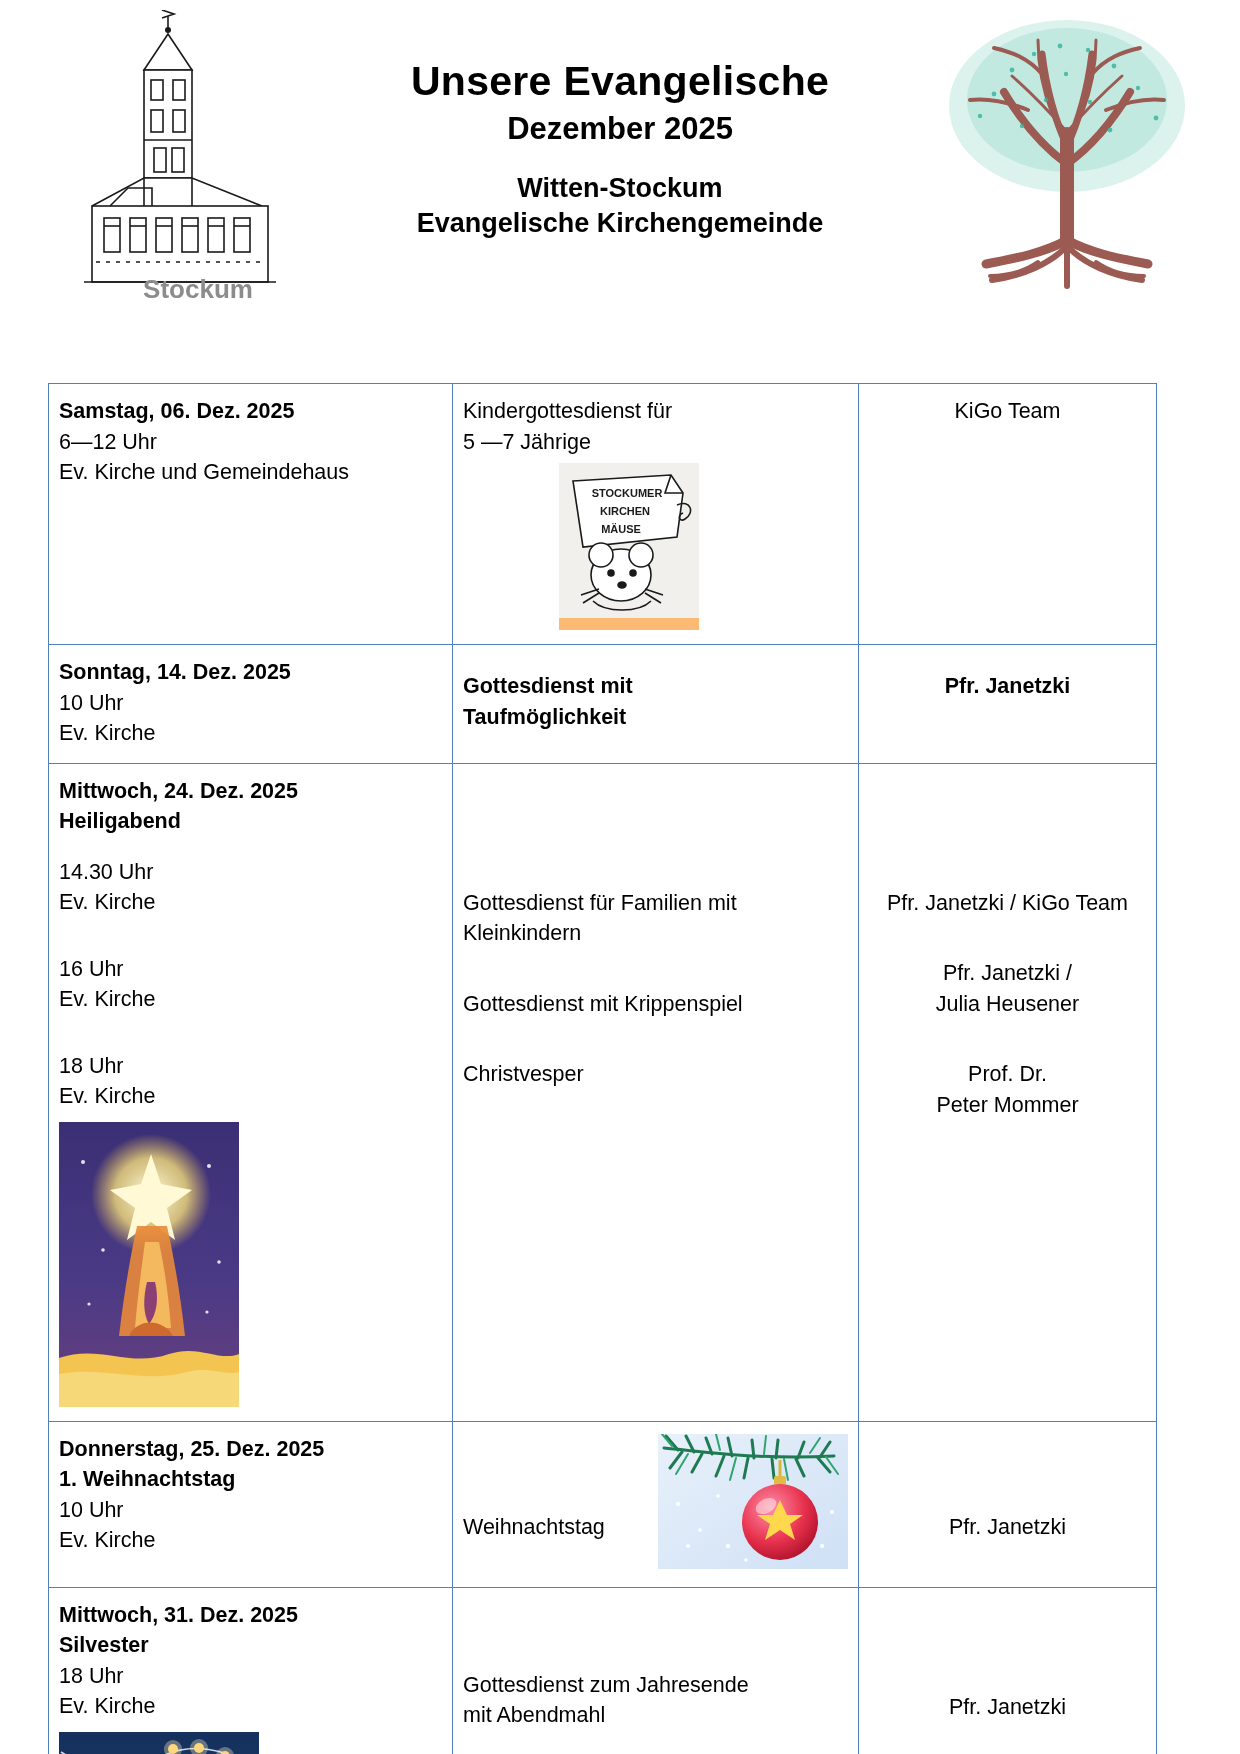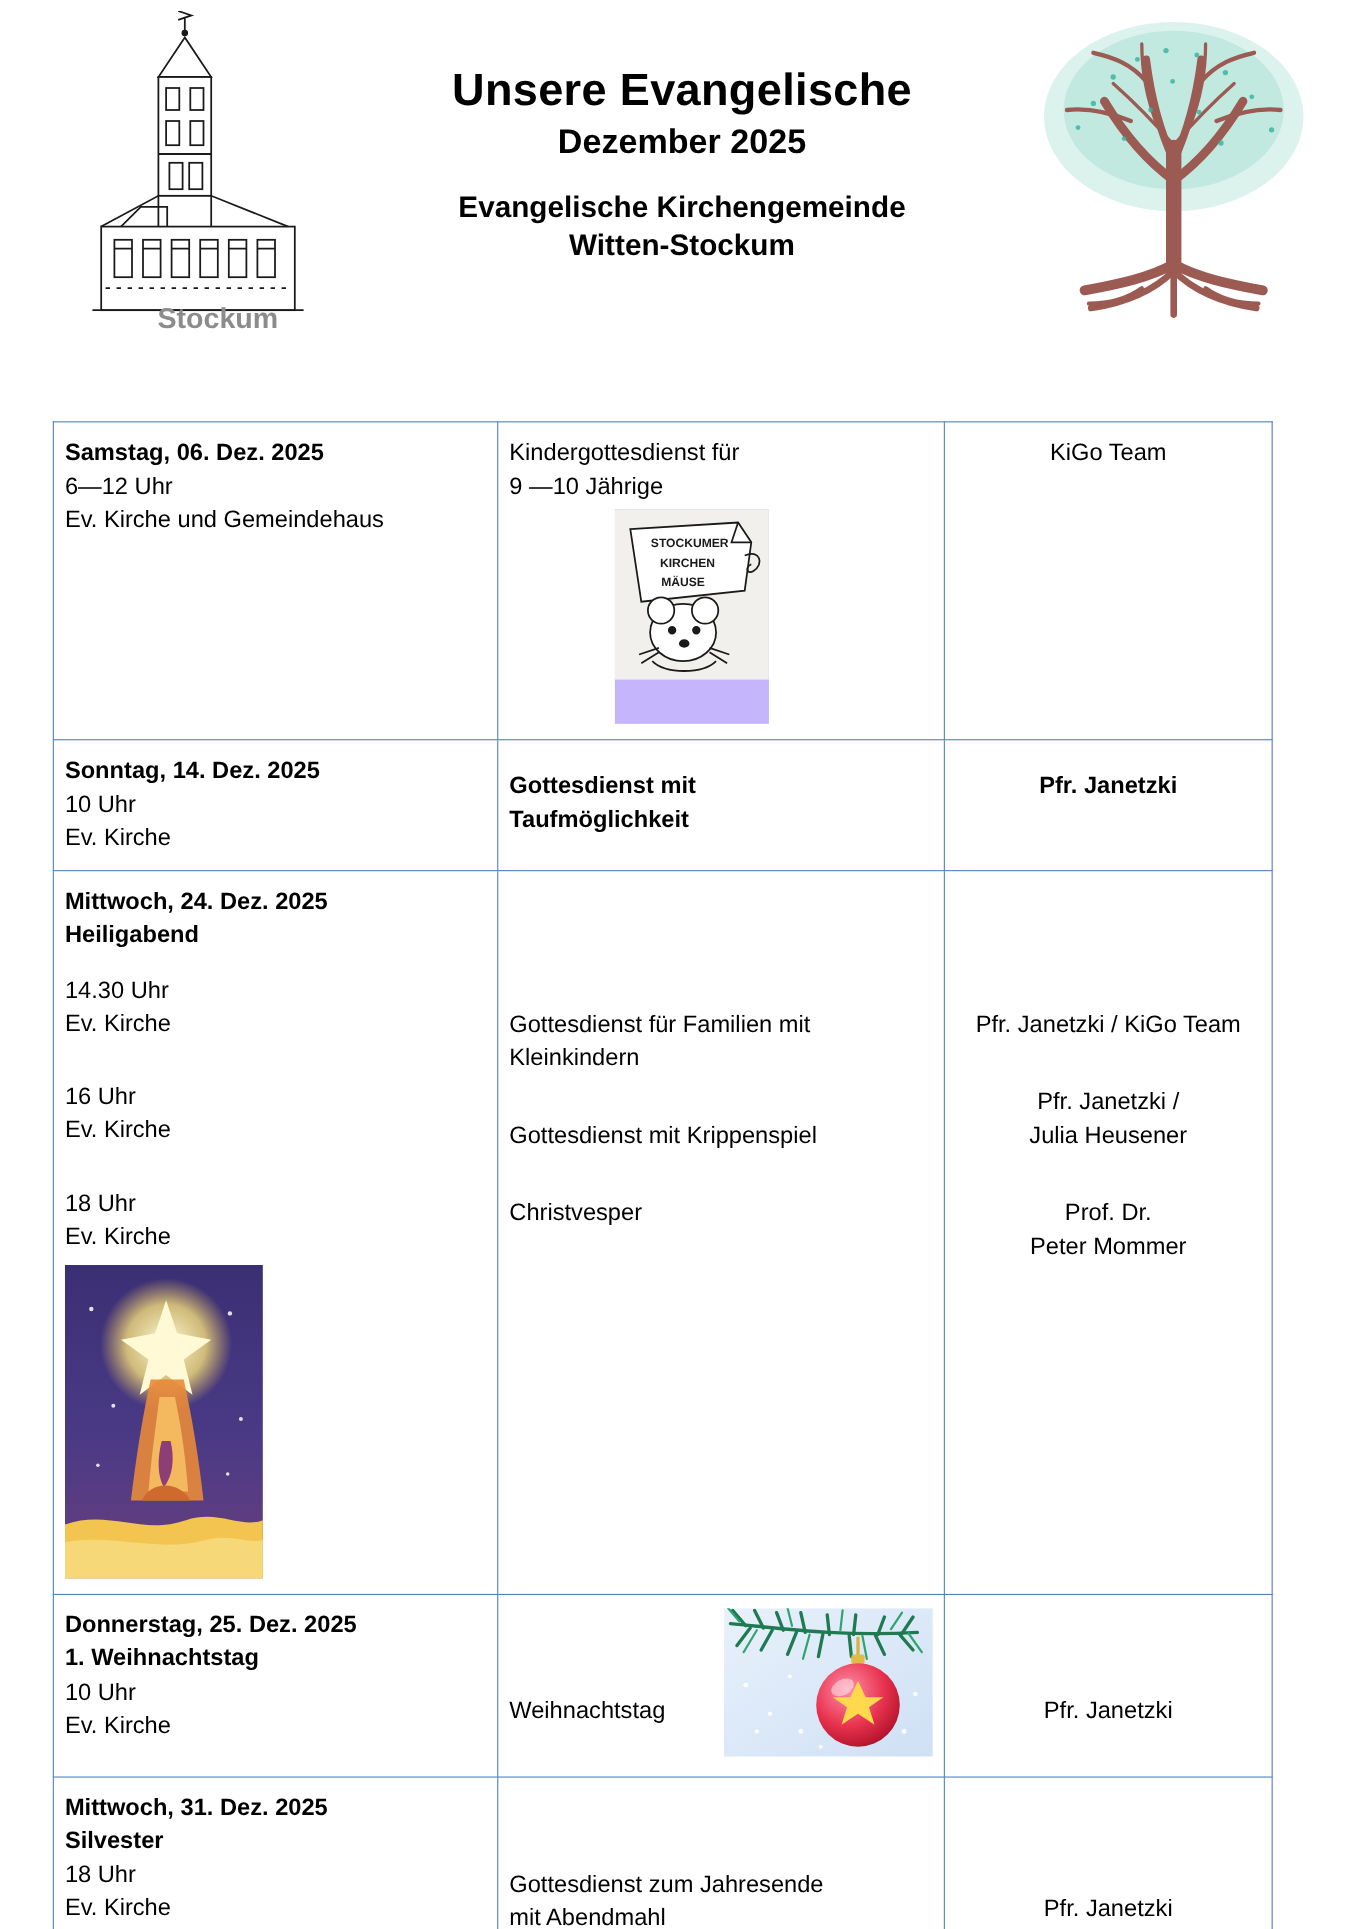--- a/index.html
+++ b/index.html
@@ -102,24 +102,24 @@
   .stack-item { margin-bottom: 40px; }
   .stack-item:last-child { margin-bottom: 0; }
 
   .heiligabend-when .slots { margin-top: 20px; }
   .heiligabend-when .slot { margin-bottom: 36px; }
   .heiligabend-when .slot:last-child { margin-bottom: 0; }
 
   
   .img-mice {
     width: 140px;
-    height: 195px;
+    height: 167px;
     margin: 6px 0 0 96px;
     border: 0;
-    background: #c4b5fd;
+    background: #fdba74;
     display: block;
   }
   .img-star {
     width: 180px;
     height: 285px;
     display: block;
   }
   .img-bauble {
     width: 190px;
     height: 135px;
@@ -196,22 +196,22 @@
         <path d="M48 252 L216 252" stroke-dasharray="4 6"></path>
       </g>
       <text x="150" y="288" font-family="Liberation Sans, sans-serif" font-size="26" font-weight="bold" fill="#8c8c8c" text-anchor="middle">Stockum</text>
     </svg>
   </div>
 
   <div class="title-block">
     <div class="title-main">Unsere Evangelische</div>
     <div class="title-month">Dezember 2025</div>
     <div class="title-parish">
+      <div>Witten-Stockum</div>
       <div>Evangelische Kirchengemeinde</div>
-      <div>Witten-Stockum</div>
     </div>
   </div>
 
   <div class="tree-logo">
     <svg viewBox="0 0 250 290" width="250" height="290" aria-hidden="true">
 
       <ellipse cx="125" cy="92" rx="118" ry="86" fill="#bfe8de" opacity="0.55"></ellipse>
       <ellipse cx="125" cy="86" rx="100" ry="72" fill="#9fded0" opacity="0.45"></ellipse>
 
       <g stroke="#9b5b52" fill="none" stroke-linecap="round">
@@ -264,21 +264,21 @@
   <tbody>
 
     <tr>
       <td class="col-when">
         <div class="when-head">Samstag, 06. Dez. 2025</div>
         <div class="when-body">6—12 Uhr
 Ev. Kirche und Gemeindehaus</div>
       </td>
       <td class="col-what what-cell">
         <div class="what-text">Kindergottesdienst für
-9 —10 Jährige</div>
+5 —7 Jährige</div>
         <div class="img-mice">
           <svg viewBox="0 0 140 155" width="140" height="155" aria-hidden="true">
             <rect x="0" y="0" width="140" height="155" fill="#f2f0ec"></rect>
             <g fill="none" stroke="#1a1a1a" stroke-width="1.6">
 
               <path d="M14 18 L112 12 L124 30 L118 74 L24 84 Z" fill="#ffffff"></path>
               <path d="M112 12 L106 30 L124 30"></path>
 
               <path d="M118 42 C132 36 136 50 126 56 C120 60 118 52 124 50"></path>
 

